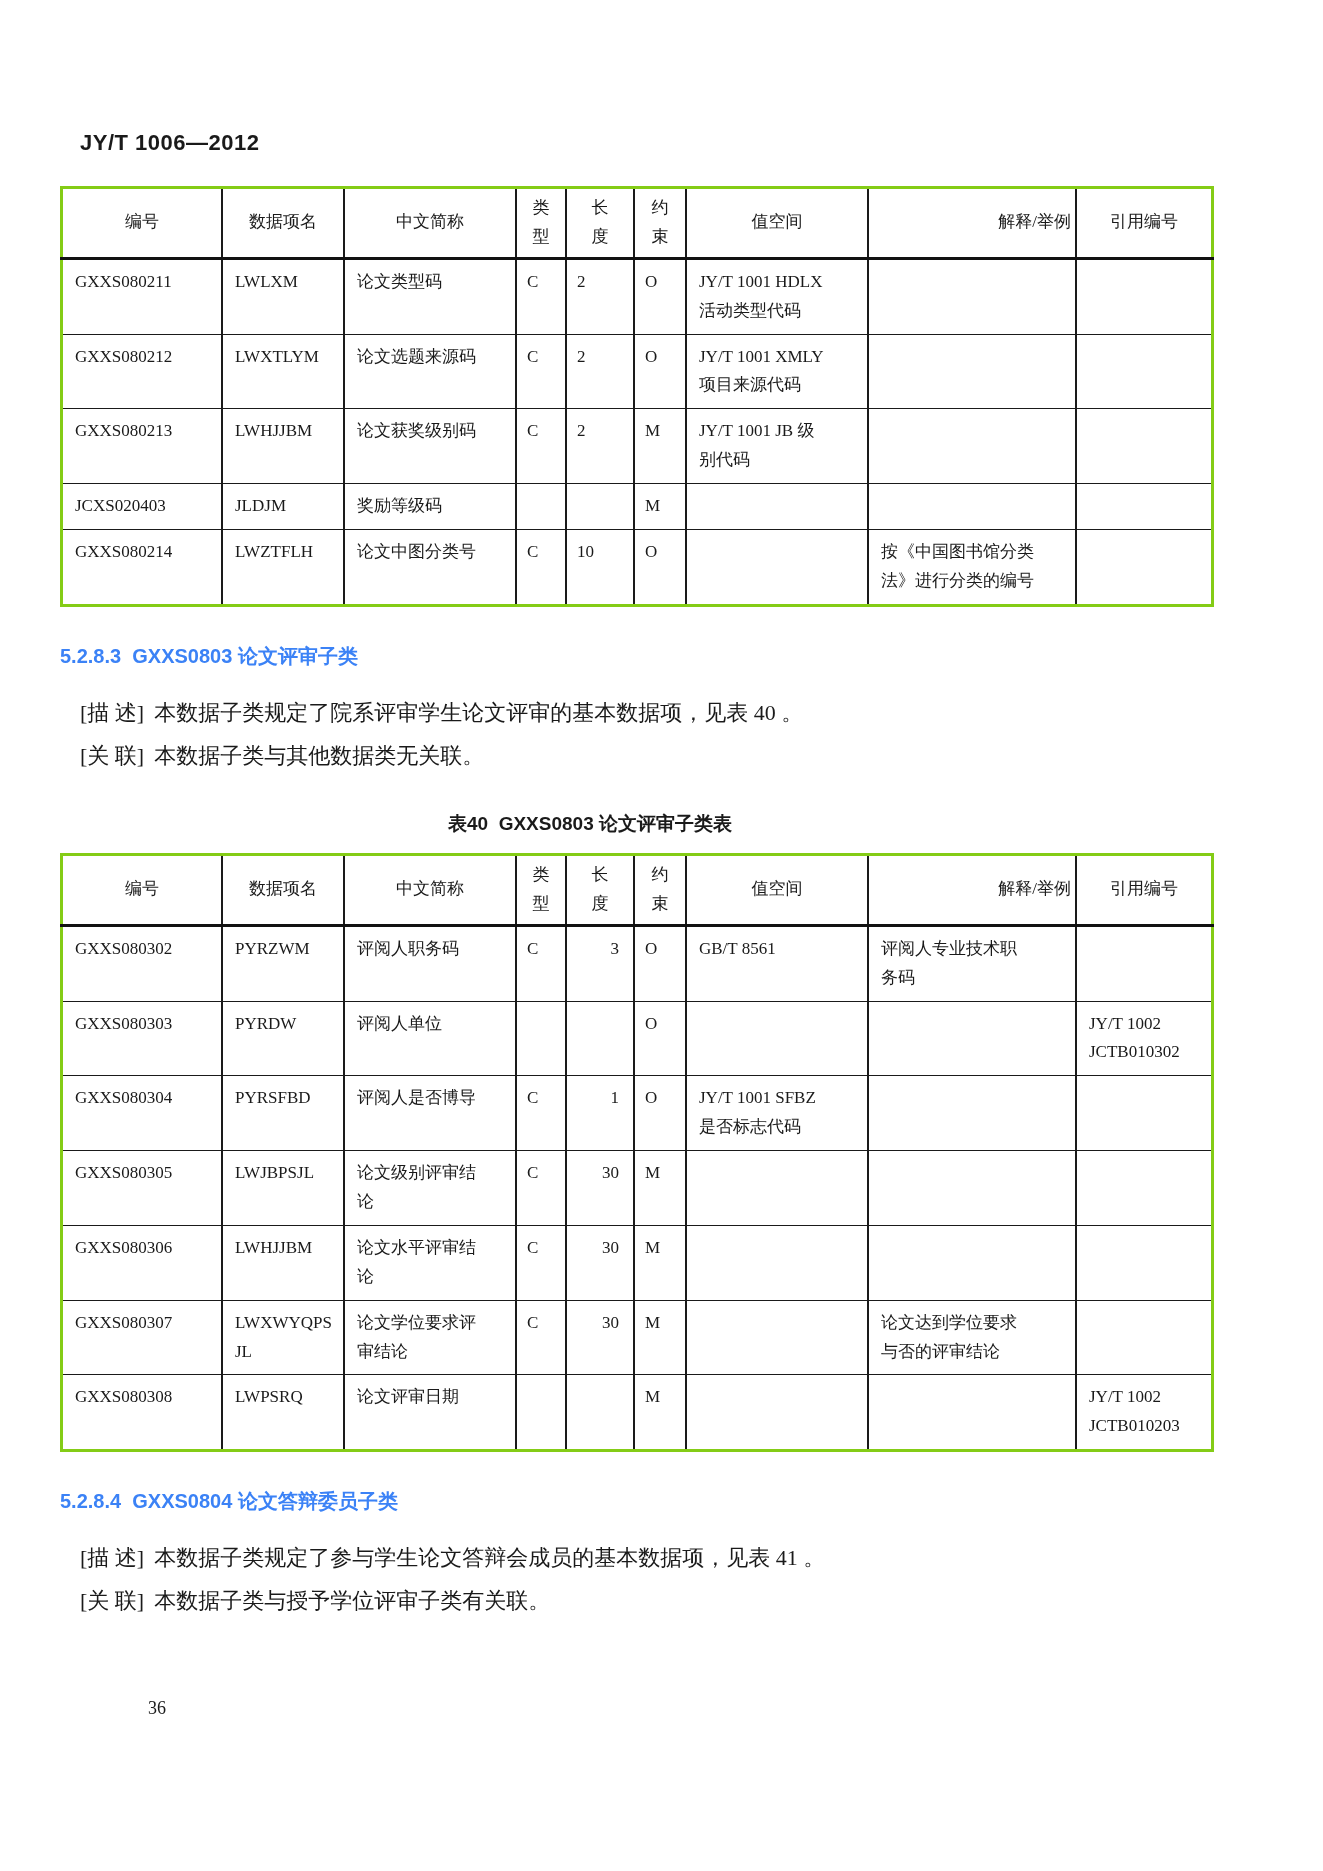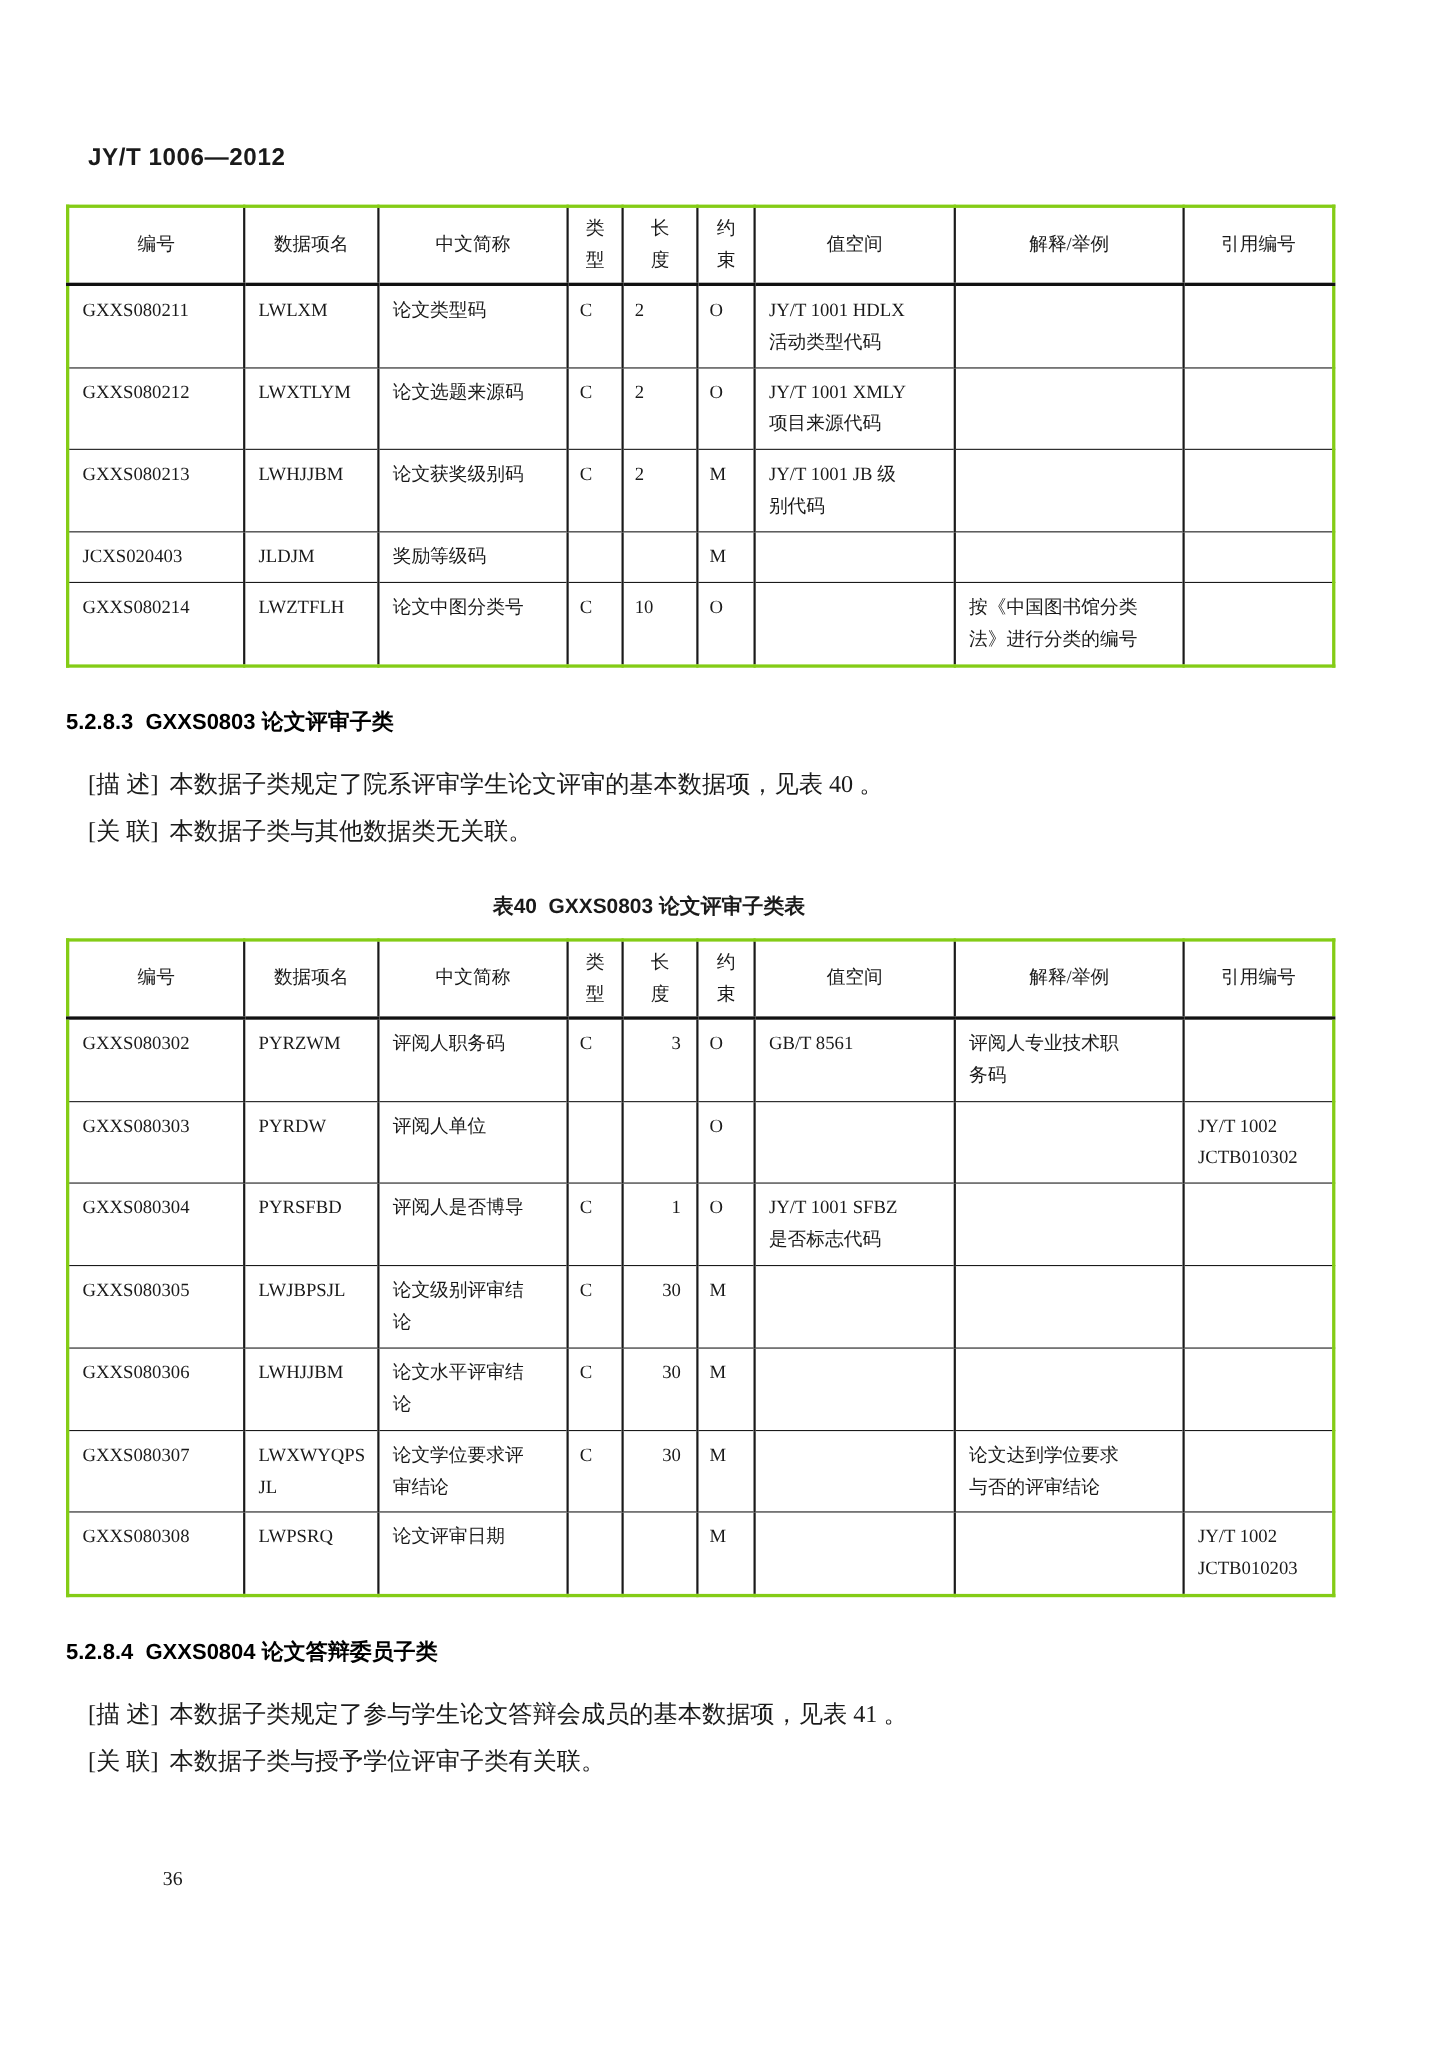--- a/index.html
+++ b/index.html
@@ -55,32 +55,32 @@
     padding: 8px 12px;
   }
   
   table.data-table th:nth-child(1) { width: 150px; }
   table.data-table th:nth-child(2) { width: 112px; }
   table.data-table th:nth-child(3) { width: 162px; }
   table.data-table th:nth-child(4) { width: 40px;  }
   table.data-table th:nth-child(5) { width: 58px;  }
   table.data-table th:nth-child(6) { width: 42px;  }
   table.data-table th:nth-child(7) { width: 172px; }
-  table.data-table th:nth-child(8) { width: 198px; }
+  table.data-table th:nth-child(8) { width: 198px; text-align: right; }
   table.data-table th:nth-child(9) { width: 126px; }
   
   table.data-table td:nth-child(4),
   table.data-table td:nth-child(5),
   table.data-table td:nth-child(6) { padding-left: 10px; padding-right: 6px; }
   table.t-40 td:nth-child(5) { text-align: right; padding-right: 14px; }
   .sec-heading {
     font-family: "Liberation Sans", "DejaVu Sans", sans-serif;
     font-size: 20px;
     font-weight: 700;
-    color: #000000;
+    color: #3b82f6;
     margin: 36px 0 0 0;
     white-space: pre-wrap;
   }
   .para {
     font-size: 22px;
     line-height: 1.55;
     margin: 26px 0 0 20px;
     white-space: pre-wrap;
   }
   .para + .para { margin-top: 9px; }

